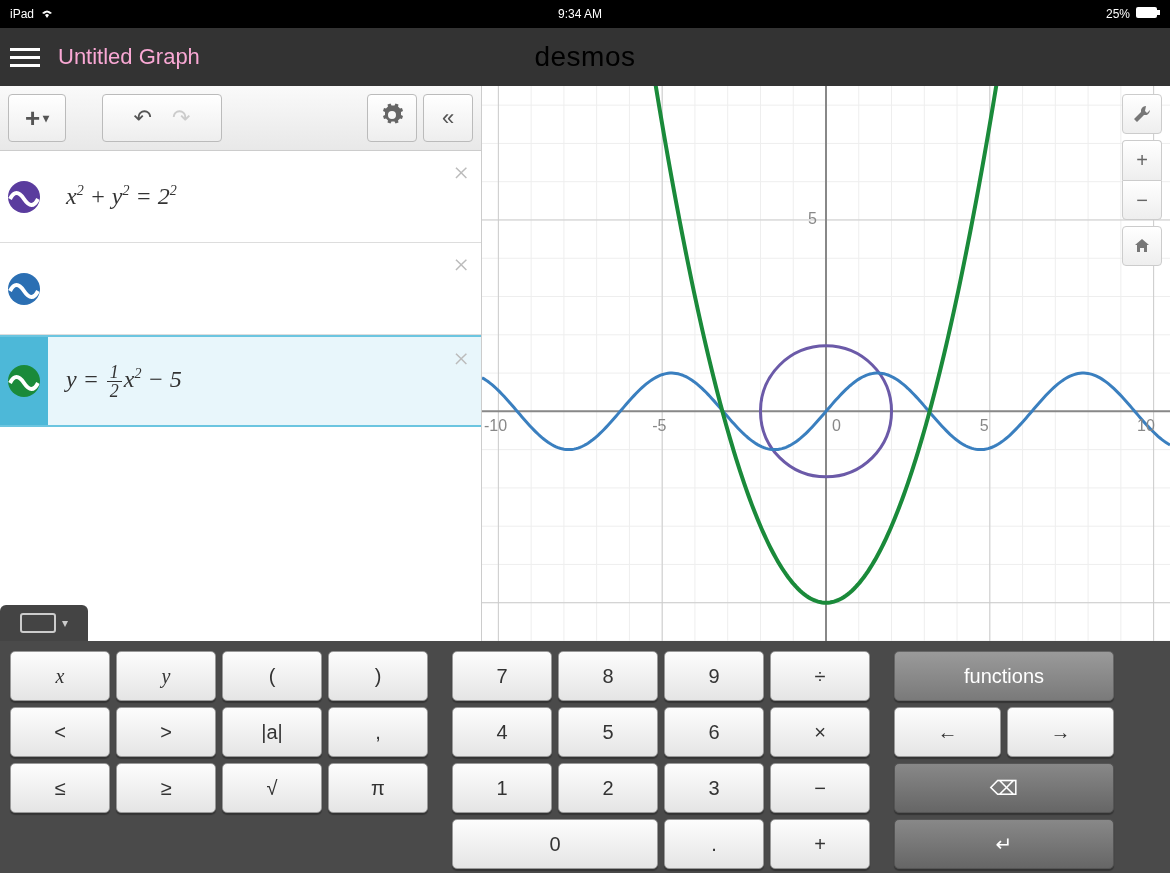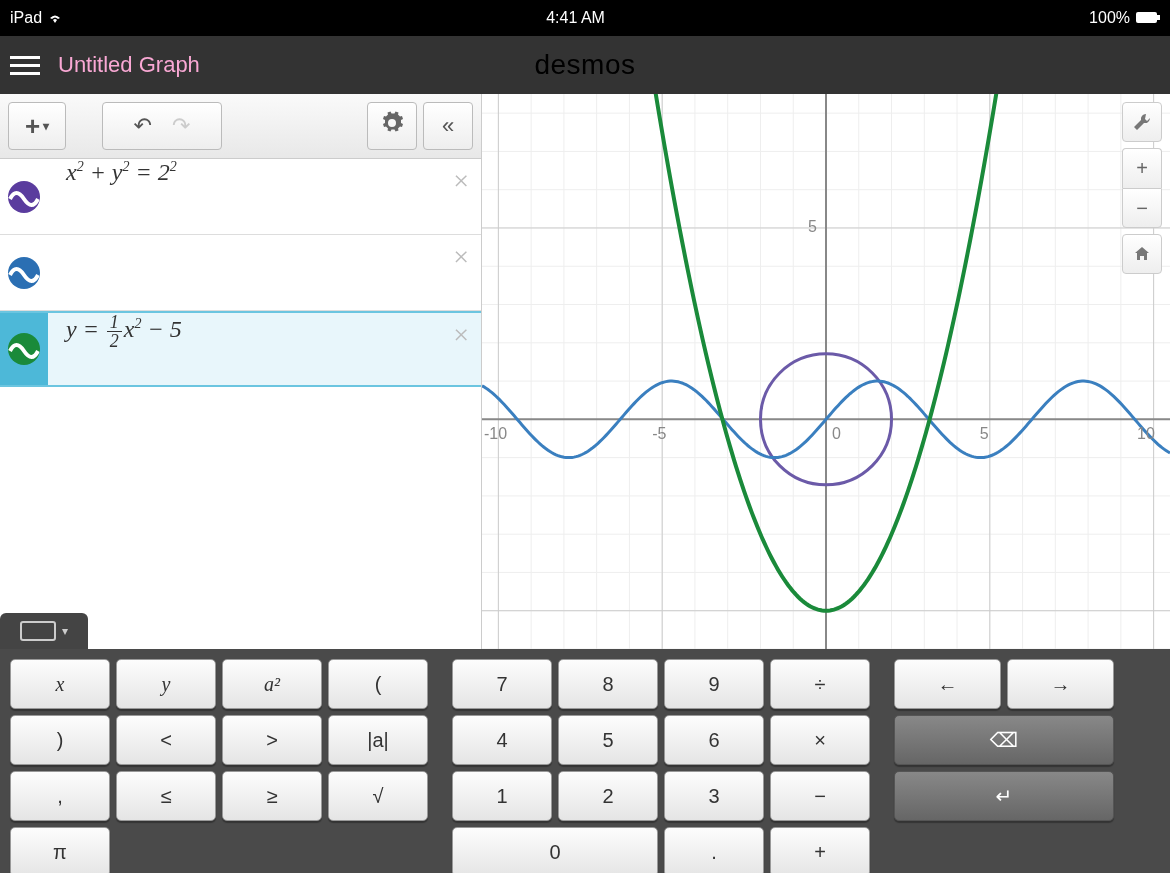--- a/index.html
+++ b/index.html
@@ -1,19 +1,19 @@
 <!DOCTYPE html>
 <html><head>
 <meta charset="utf-8">
 <style>
 * { box-sizing: border-box; margin: 0; padding: 0; }
 body { font-family: -apple-system, Helvetica, Arial, sans-serif; width: 1170px; height: 873px; overflow: hidden; background: #fff; }
 
 
-.status-bar { height: 36px; background: #000; color: #fff; display: flex; align-items: center; justify-content: space-between; padding: 0 10px; font-size: 16px; }
+.status-bar { height: 28px; background: #000; color: #fff; display: flex; align-items: center; justify-content: space-between; padding: 0 10px; font-size: 12px; }
 .status-left, .status-right { display: flex; align-items: center; gap: 6px; }
 
 
 .header { height: 58px; background: #333; display: flex; align-items: center; padding: 0 10px; position: relative; }
 .hamburger { width: 30px; height: 30px; display: flex; flex-direction: column; justify-content: center; gap: 5px; cursor: pointer; }
 .hamburger span { height: 3px; background: #fff; display: block; }
 .title { color: #f9a8d4; font-size: 22px; margin-left: 18px; }
 .brand { position: absolute; left: 50%; transform: translateX(-50%); color: #000; font-size: 28px; font-weight: 500; letter-spacing: 0.5px; }
 .header-right { margin-left: auto; display: flex; align-items: center; gap: 10px; }
 .btn-create { background: #1fa62c; color: #fff; border: none; padding: 10px 14px; font-size: 15px; border-radius: 3px; cursor: pointer; }
@@ -25,21 +25,21 @@
 .main { display: flex; height: 555px; }
 .sidebar { width: 482px; display: flex; flex-direction: column; border-right: 1px solid #ccc; background: #fff; position: relative; }
 .sidebar-toolbar { height: 65px; background: linear-gradient(#fafafa,#e8e8e8); border-bottom: 1px solid #ccc; display: flex; align-items: center; padding: 0 8px; gap: 6px; }
 .tb-btn { background: linear-gradient(#fff,#eee); border: 1px solid #bbb; border-radius: 4px; height: 48px; display: flex; align-items: center; justify-content: center; cursor: pointer; font-size: 22px; color: #555; }
 .tb-add { width: 58px; font-size: 26px; font-weight: bold; }
 .tb-undo { width: 120px; gap: 20px; margin-left: 30px; }
 .tb-gear { width: 50px; margin-left: auto; }
 .tb-collapse { width: 50px; }
 
 
-.expr-row { display: flex; height: 76px; border-bottom: 1px solid #ddd; padding: 0 10px 0 0; position: relative; font-family: "Times New Roman", serif; font-size: 24px; font-style: italic; }
+.expr-row { display: flex; align-items: center; height: 92px; border-bottom: 1px solid #ddd; padding: 0 10px 0 0; position: relative; font-family: "Times New Roman", serif; font-size: 24px; font-style: italic; }
 .expr-row.selected { background: #e8f6fb; border-top: 2px solid #6bc5e0; border-bottom: 2px solid #6bc5e0; }
 .color-handle { width: 48px; height: 100%; display: flex; align-items: center; justify-content: center; }
 .color-handle.selected-handle { background: #4db8d8; }
 .wave-icon { width: 32px; height: 32px; border-radius: 50%; display: flex; align-items: center; justify-content: center; overflow: hidden; }
 .expr-content { margin-left: 18px; color: #333; flex: 1; }
 .close-x { color: #bbb; font-size: 28px; cursor: pointer; position: absolute; right: 12px; top: 6px; font-style: normal; }
 .frac { display: inline-flex; flex-direction: column; align-items: center; vertical-align: middle; font-size: 18px; line-height: 1; margin: 0 2px; }
 .frac .num { border-bottom: 1px solid #333; padding: 0 3px; }
 .frac .den { padding: 0 3px; }
 sup { font-size: 14px; vertical-align: super; }
@@ -76,23 +76,23 @@
 
 <div class="status-bar">
   <div class="status-left">
     <span>iPad</span>
     <span>
       <svg width="14" height="10" viewBox="0 0 14 10">
           <path d="M7 10 L9 7 Q7 5 5 7 Z M2 5 Q7 0 12 5 L10 6 Q7 3 4 6 Z" fill="#fff"></path>
         </svg>
     </span>
   </div>
-  <span>4:41 AM</span>
+  <span>9:34 AM</span>
   <div class="status-right">
-    <span>100%</span>
+    <span>25%</span>
     <span>
       <svg width="24" height="11" viewBox="0 0 24 11">
           <rect x="0" y="0" width="21" height="11" rx="2" fill="#fff"></rect>
           <rect x="21" y="3" width="3" height="5" fill="#fff"></rect>
         </svg>
     </span>
   </div>
 </div>
 
 <div class="header">
@@ -251,21 +251,20 @@
         <div class="tick-label" style="left: 326px; top: 123.966px;">5</div>
         <div class="tick-label" style="left: 350px; top: 331.345px;">0</div>
       </div>
   </div>
 </div>
 
 <div class="keyboard">
   <div class="key-section sec1" id="sec1">
       <div class="key">x</div>
       <div class="key">y</div>
-      <div class="key">a²</div>
       <div class="key op">(</div>
       <div class="key op">)</div>
       <div class="key op">&lt;</div>
       <div class="key op">&gt;</div>
       <div class="key op">|a|</div>
       <div class="key op">,</div>
       <div class="key op">≤</div>
       <div class="key op">≥</div>
       <div class="key op">√</div>
       <div class="key op">π</div>
@@ -281,20 +280,21 @@
       <div class="key op">×</div>
       <div class="key op">1</div>
       <div class="key op">2</div>
       <div class="key op">3</div>
       <div class="key op">−</div>
       <div class="key wide2 op">0</div>
       <div class="key op">.</div>
       <div class="key op">+</div>
     </div>
   <div class="sec3">
+    <div class="key-func">functions</div>
     <div class="arrow-row">
       <div class="key op">←</div>
       <div class="key op">→</div>
     </div>
     <div class="key-dark">⌫</div>
     <div class="key-dark">↵</div>
   </div>
 </div>
 
 </body></html>

